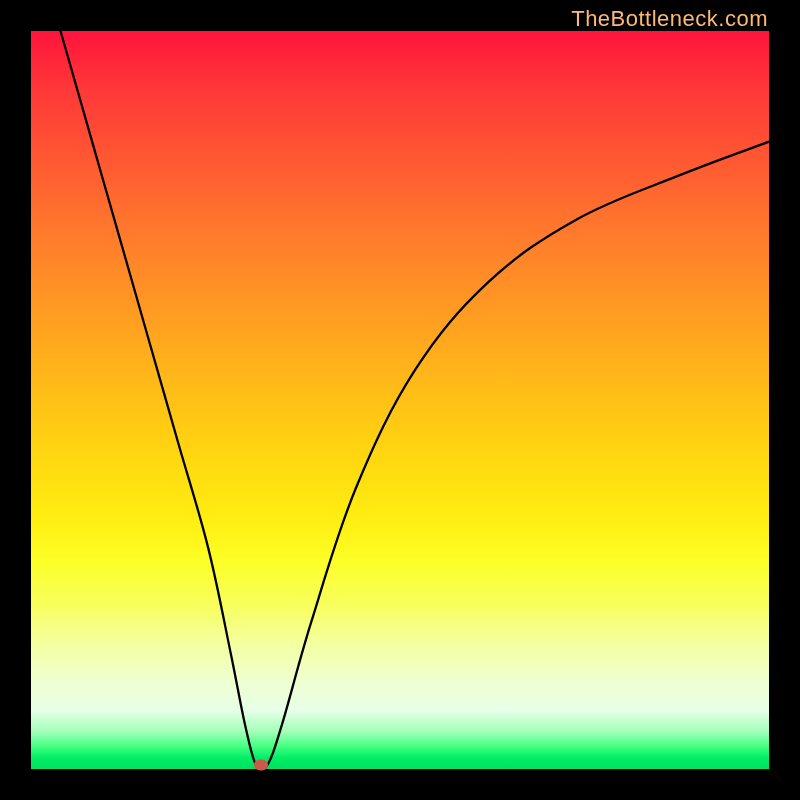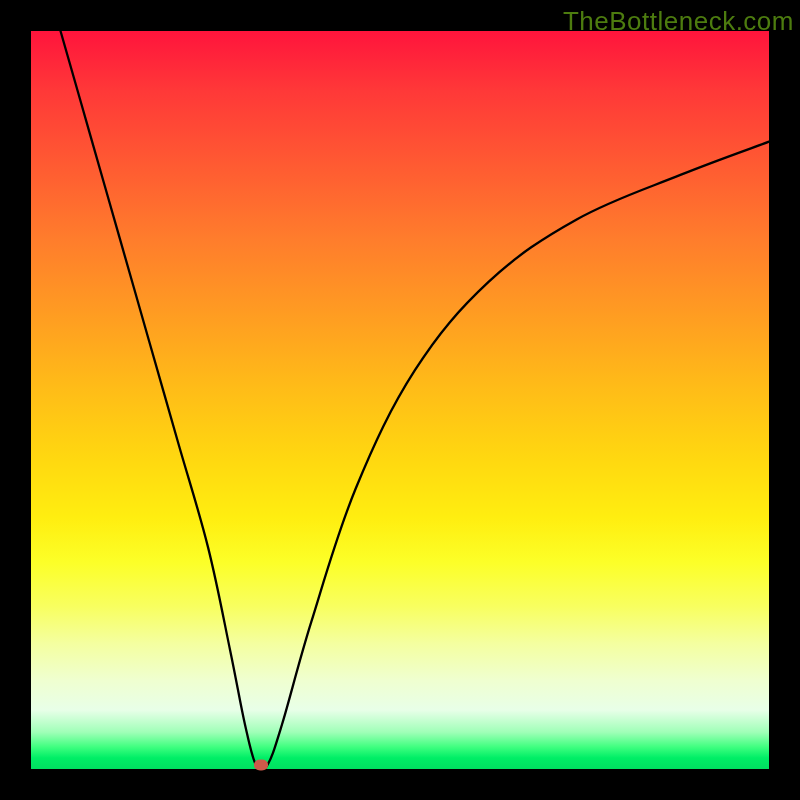--- a/index.html
+++ b/index.html
@@ -41,23 +41,23 @@
       #e8ffe8 92%,
       #a0ffb8 95%,
       #40ff80 97%,
       #00ee66 98.5%,
       #00e060 100%
     );
   }
   .watermark {
     position: absolute;
     top: 6px;
-    right: 6px;
-    color: #4d7c0f;
-    font-size: 26px;
+    right: 32px;
+    color: #fdba74;
+    font-size: 22px;
     letter-spacing: 0.5px;
     font-weight: 400;
     z-index: 5;
     user-select: none;
   }
   svg.curve {
     position: absolute;
     left: 0;
     top: 0;
     width: 738px;

